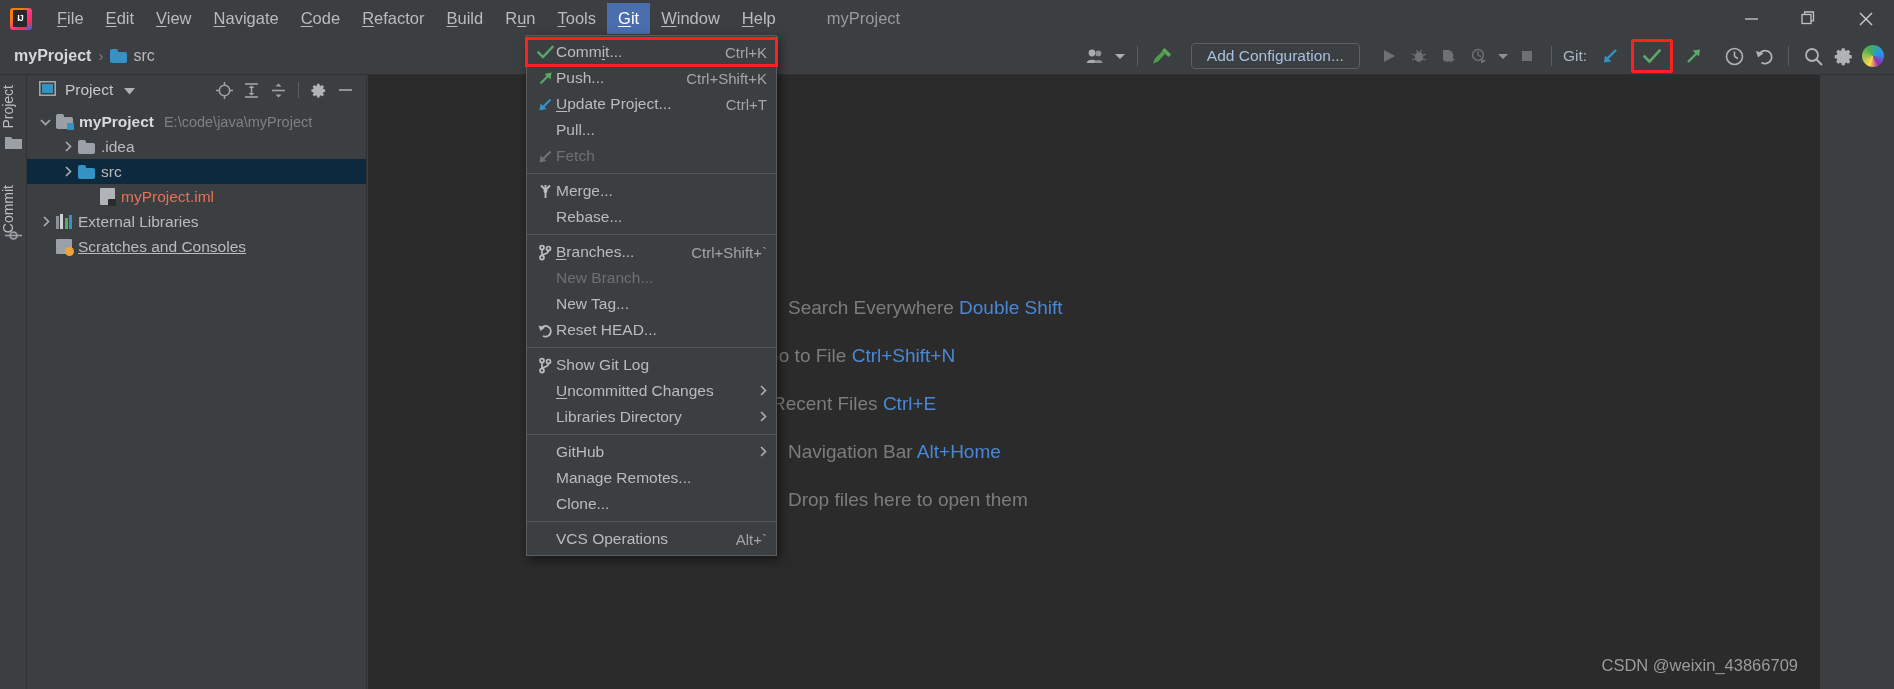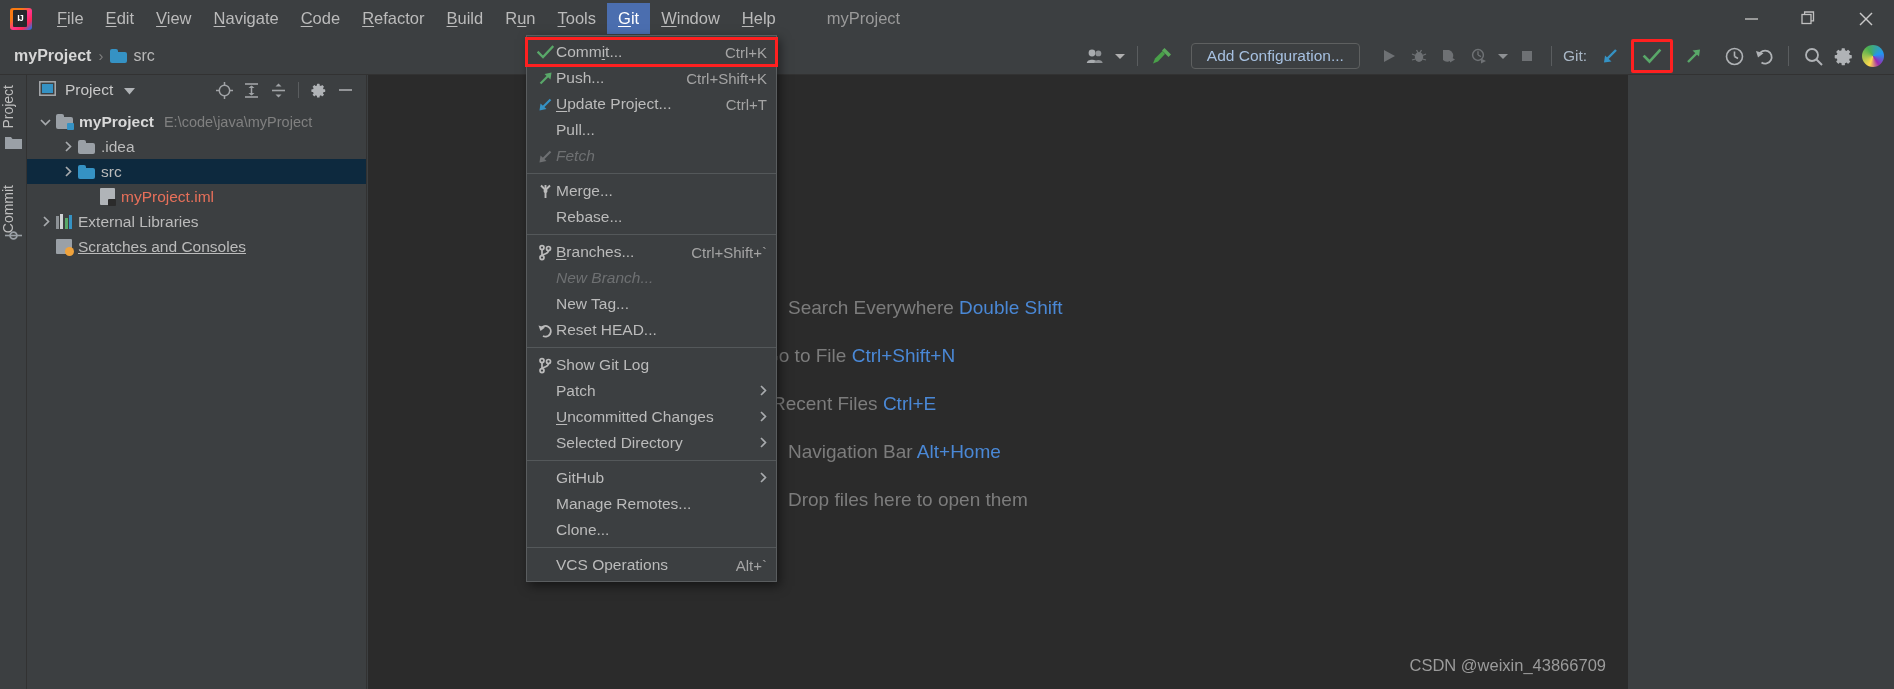--- a/index.html
+++ b/index.html
@@ -3,21 +3,21 @@
 <meta charset="utf-8">
 <style>
   * { box-sizing: border-box; margin: 0; padding: 0; }
   html, body {
     width: 1894px; height: 689px;
     background: #3c3f41;
     font-family: "Liberation Sans", sans-serif;
     overflow: hidden;
     -webkit-font-smoothing: antialiased;
   }
-  #app { position: relative; width: 1628px; height: 689px; background: #3c3f41; }
+  #app { position: relative; width: 1820px; height: 689px; background: #3c3f41; }
 
   
   .menubar {
     position: absolute; top: 0; left: 0; width: 1894px; height: 37px;
     background: #3c3f41; display: flex; align-items: center;
   }
   .ij-logo {
     width: 22px; height: 22px; margin-left: 10px; margin-right: 14px;
     border-radius: 3px; position: relative; flex: none;
     background: linear-gradient(135deg,#f97a12 0%,#f97a12 28%,#ff318c 55%,#fe2857 75%,#007efc 100%);
@@ -167,21 +167,21 @@
   
   .gitmenu {
     position: absolute; left: 526px; top: 35px; width: 251px;
     background: #3c3f41; border: 1px solid #5a5d5f;
     box-shadow: 3px 4px 10px rgba(0,0,0,.5); z-index: 50; padding: 3px 0;
   }
   .mrow {
     height: 26px; display: flex; align-items: center; padding: 0 9px 0 8px;
     color: #bbbbbb; font-size: 15.5px; white-space: nowrap; position: relative;
   }
-  .mrow.dis { color: #6e7072; font-style: italic; }
+  .mrow.dis { color: #6e7072; }
   .mrow .mic { width: 21px; flex: none; display: flex; align-items: center; justify-content: center; }
   .mrow .mtxt { flex: 1; }
   .mrow .mtxt u { text-decoration: underline; text-underline-offset: 2px; }
   .mrow .macc { color: #a4a4a4; font-size: 15px; margin-left: 14px; }
   .msep { height: 1px; background: #54585a; margin: 4px 0; }
   .arrow-r { margin-left: 14px; }
   .mrow.boxed {
     outline: 3px solid #ff2020; outline-offset: -1px; z-index: 2;
   }
 </style>
@@ -607,35 +607,28 @@
             <circle cx="5" cy="13.6" r="2" fill="none" stroke="#bbbbbb" stroke-width="1.7"></circle>
             <circle cx="11.5" cy="4.5" r="2" fill="none" stroke="#bbbbbb" stroke-width="1.7"></circle>
             <line x1="5" y1="5.6" x2="5" y2="11.6" stroke="#bbbbbb" stroke-width="1.7"></line>
             <path d="M11.5 6.5 C11.5 10 7 9.5 5 11.5" fill="none" stroke="#bbbbbb" stroke-width="1.7"></path>
           </svg>
         </span>
         <span class="mtxt">Show Git Log</span>
       </div>
       <div class="mrow">
         <span class="mic"></span>
-        <span class="mtxt">Patch</span>
-        <span class="arrow-r"><svg width="8" height="11" viewBox="0 0 8 11">
-            <polyline points="2,1 6.5,5.5 2,10" fill="none" stroke="#a8abae" stroke-width="1.6"></polyline>
-          </svg></span>
-      </div>
-      <div class="mrow">
-        <span class="mic"></span>
         <span class="mtxt"><u>U</u>ncommitted Changes</span>
         <span class="arrow-r"><svg width="8" height="11" viewBox="0 0 8 11">
             <polyline points="2,1 6.5,5.5 2,10" fill="none" stroke="#a8abae" stroke-width="1.6"></polyline>
           </svg></span>
       </div>
       <div class="mrow">
         <span class="mic"></span>
-        <span class="mtxt">Selected Directory</span>
+        <span class="mtxt">Libraries Directory</span>
         <span class="arrow-r"><svg width="8" height="11" viewBox="0 0 8 11">
             <polyline points="2,1 6.5,5.5 2,10" fill="none" stroke="#a8abae" stroke-width="1.6"></polyline>
           </svg></span>
       </div>
       <div class="msep"></div>
       <div class="mrow">
         <span class="mic"></span>
         <span class="mtxt">GitHub</span>
         <span class="arrow-r"><svg width="8" height="11" viewBox="0 0 8 11">
             <polyline points="2,1 6.5,5.5 2,10" fill="none" stroke="#a8abae" stroke-width="1.6"></polyline>

